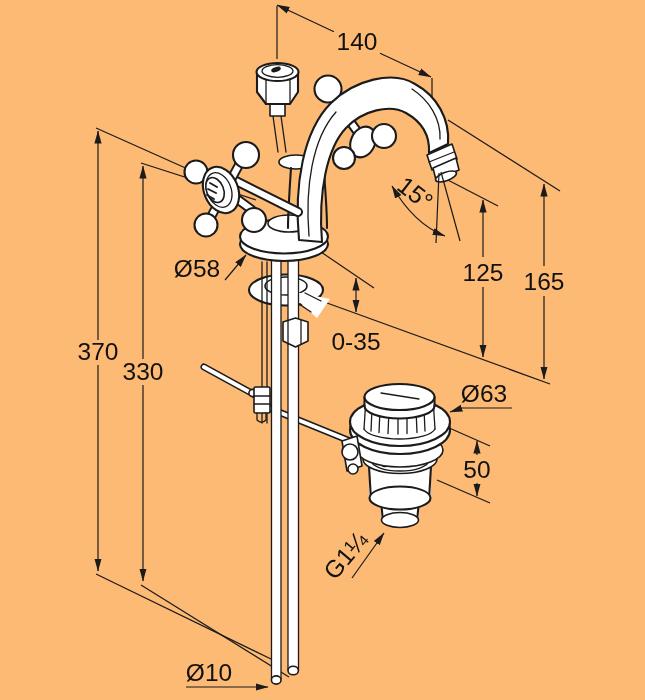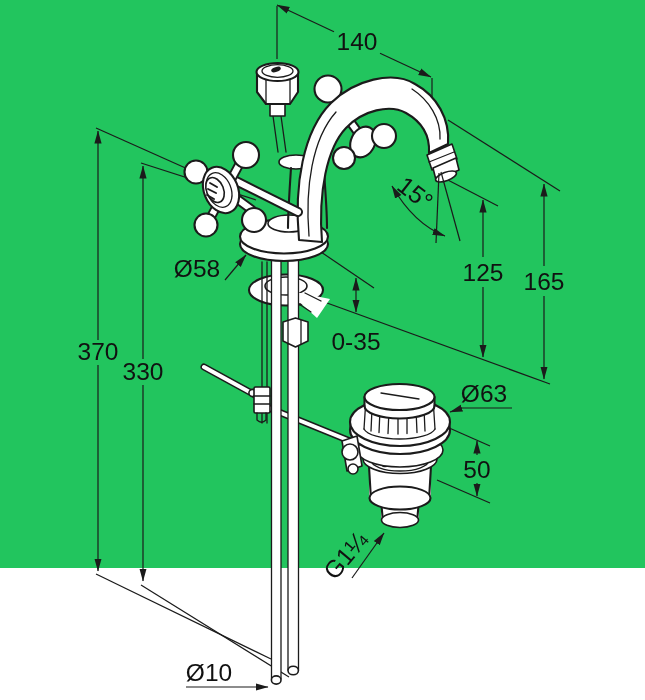--- a/index.html
+++ b/index.html
@@ -1,18 +1,18 @@
 <!DOCTYPE html>
 <html><head>
 <meta charset="utf-8">
 <style>
   html,body{margin:0;padding:0;background:#ffffff;}
   body{width:645px;height:700px;overflow:hidden;
        font-family:"Liberation Sans", sans-serif;}
-  #stage{width:645px;height:568px;position:relative;background:#22c55e;}
+  #stage{width:645px;height:700px;position:relative;background:#fdba74;}
   svg{display:block}
   .obj   {fill:none;stroke:#1b1b1b;stroke-width:2.1;stroke-linejoin:round;stroke-linecap:round;}
   .objw  {fill:#ffffff;stroke:#1b1b1b;stroke-width:2.1;stroke-linejoin:round;}
   .objw16{fill:#ffffff;stroke:#1b1b1b;stroke-width:1.6;stroke-linejoin:round;}
   .thin  {fill:none;stroke:#1b1b1b;stroke-width:1.3;stroke-linecap:round;}
   .dim   {fill:none;stroke:#1b1b1b;stroke-width:1.2;}
   .rodK  {fill:none;stroke:#1b1b1b;stroke-width:7;stroke-linecap:round;}
   .rodW  {fill:none;stroke:#ffffff;stroke-width:4;stroke-linecap:round;}
   .stemK {fill:none;stroke:#1b1b1b;stroke-width:10;stroke-linecap:round;}
   .stemW {fill:none;stroke:#ffffff;stroke-width:6;stroke-linecap:round;}

